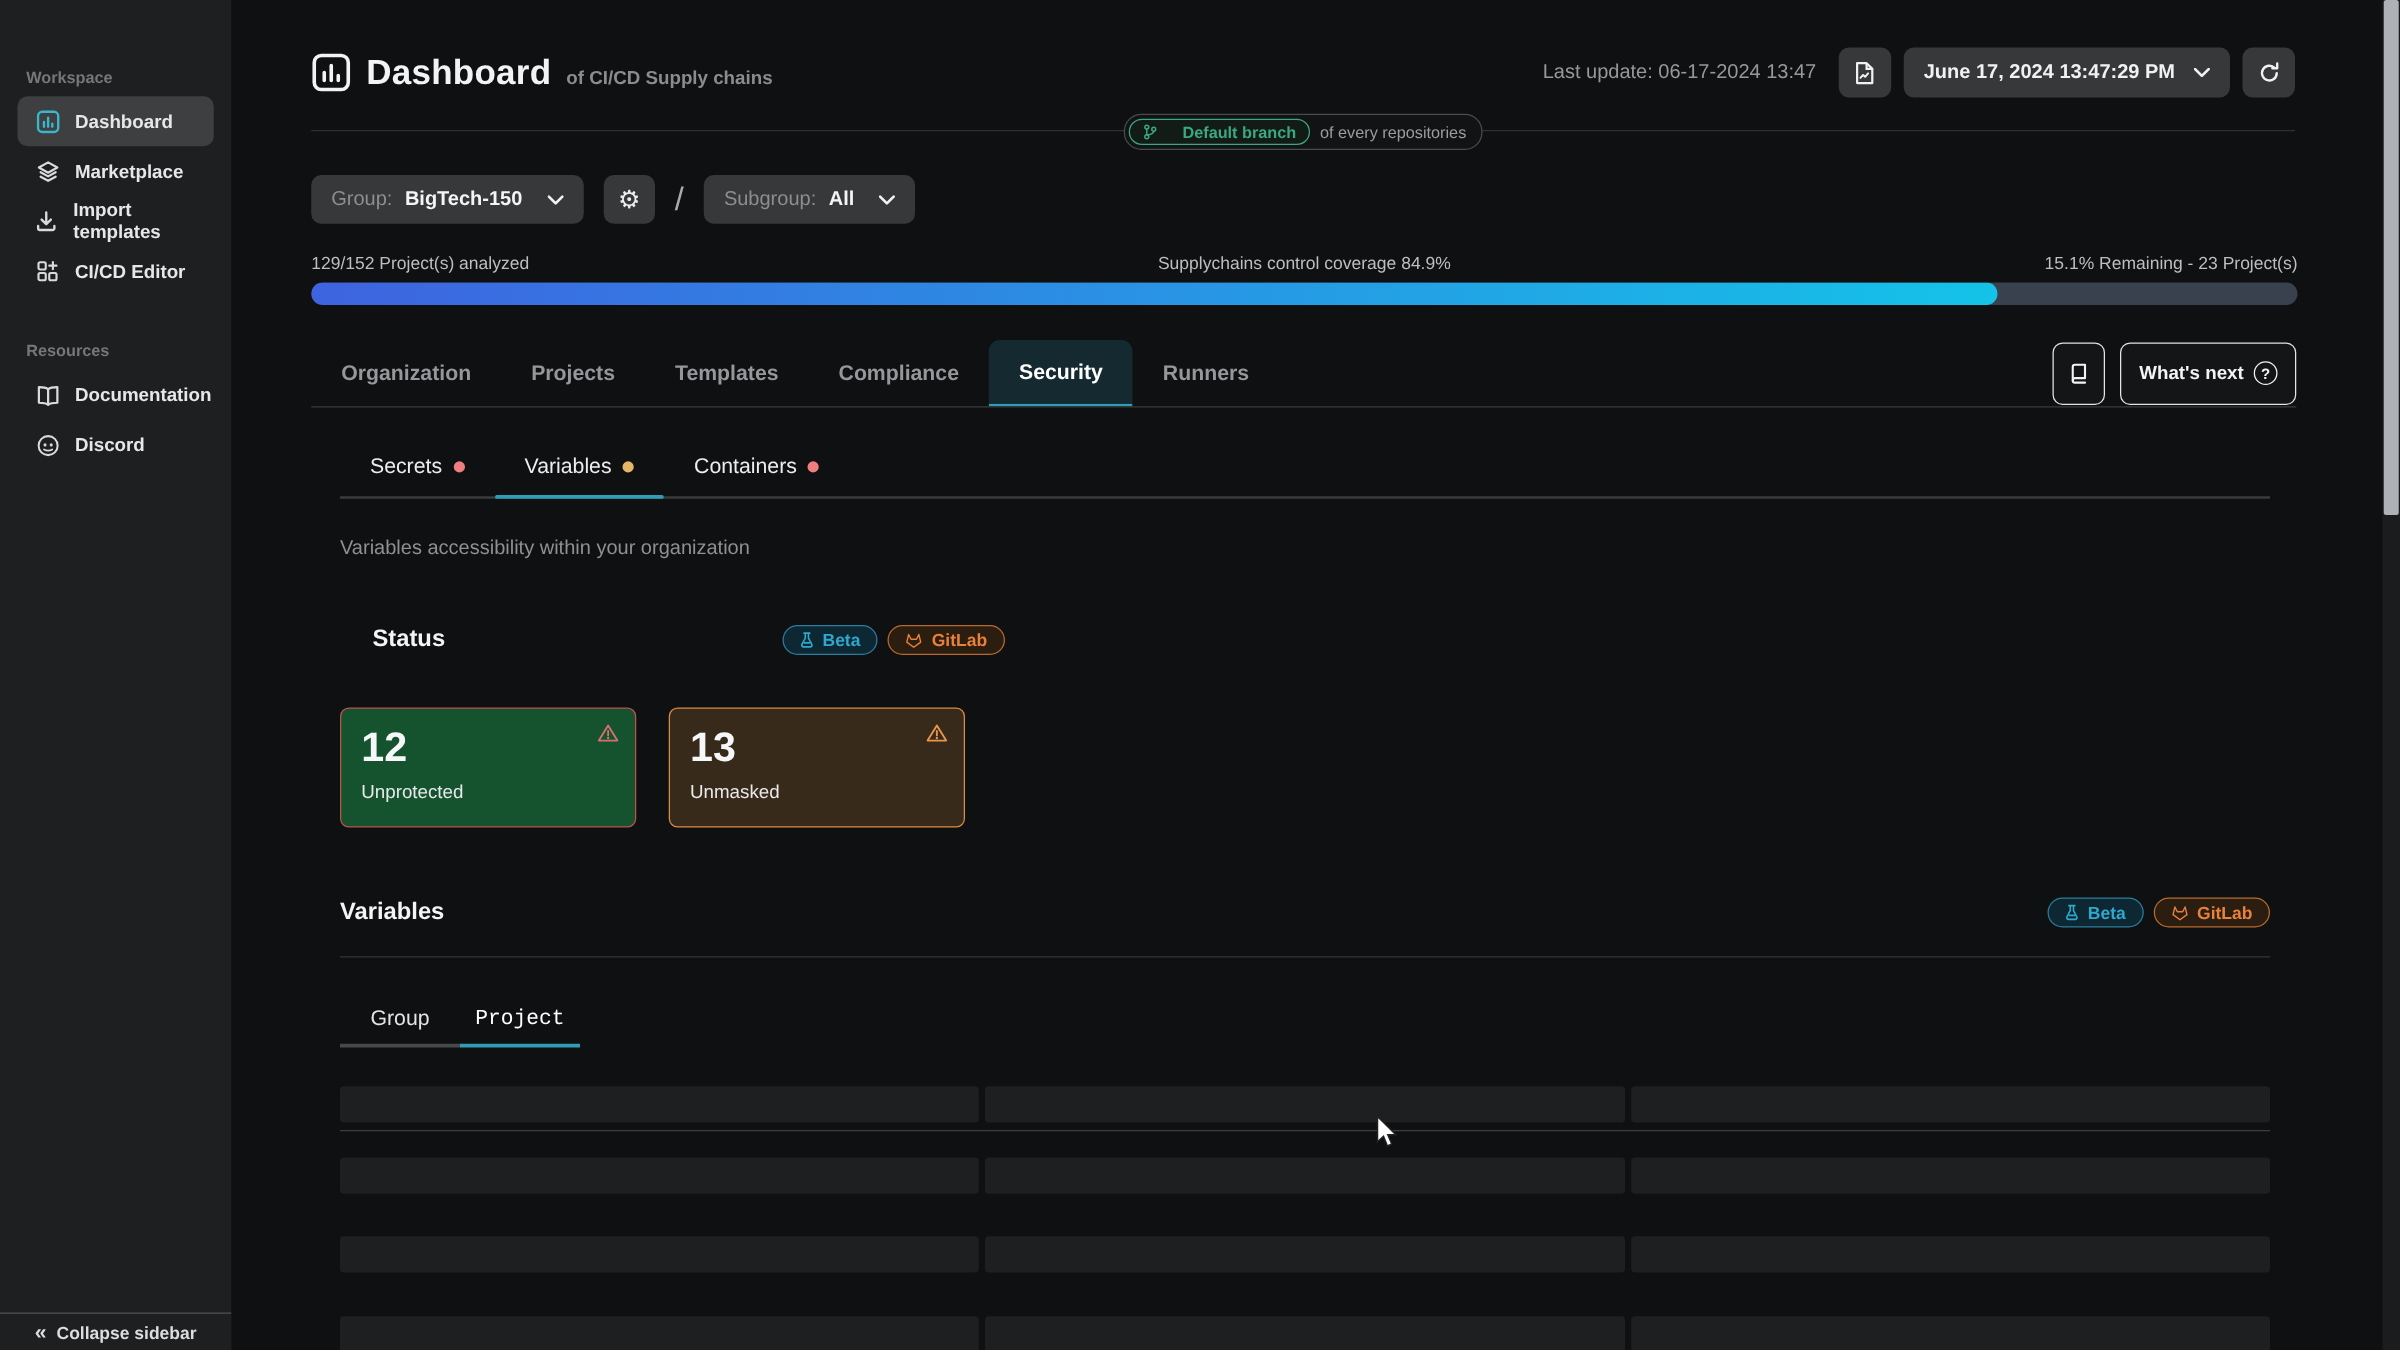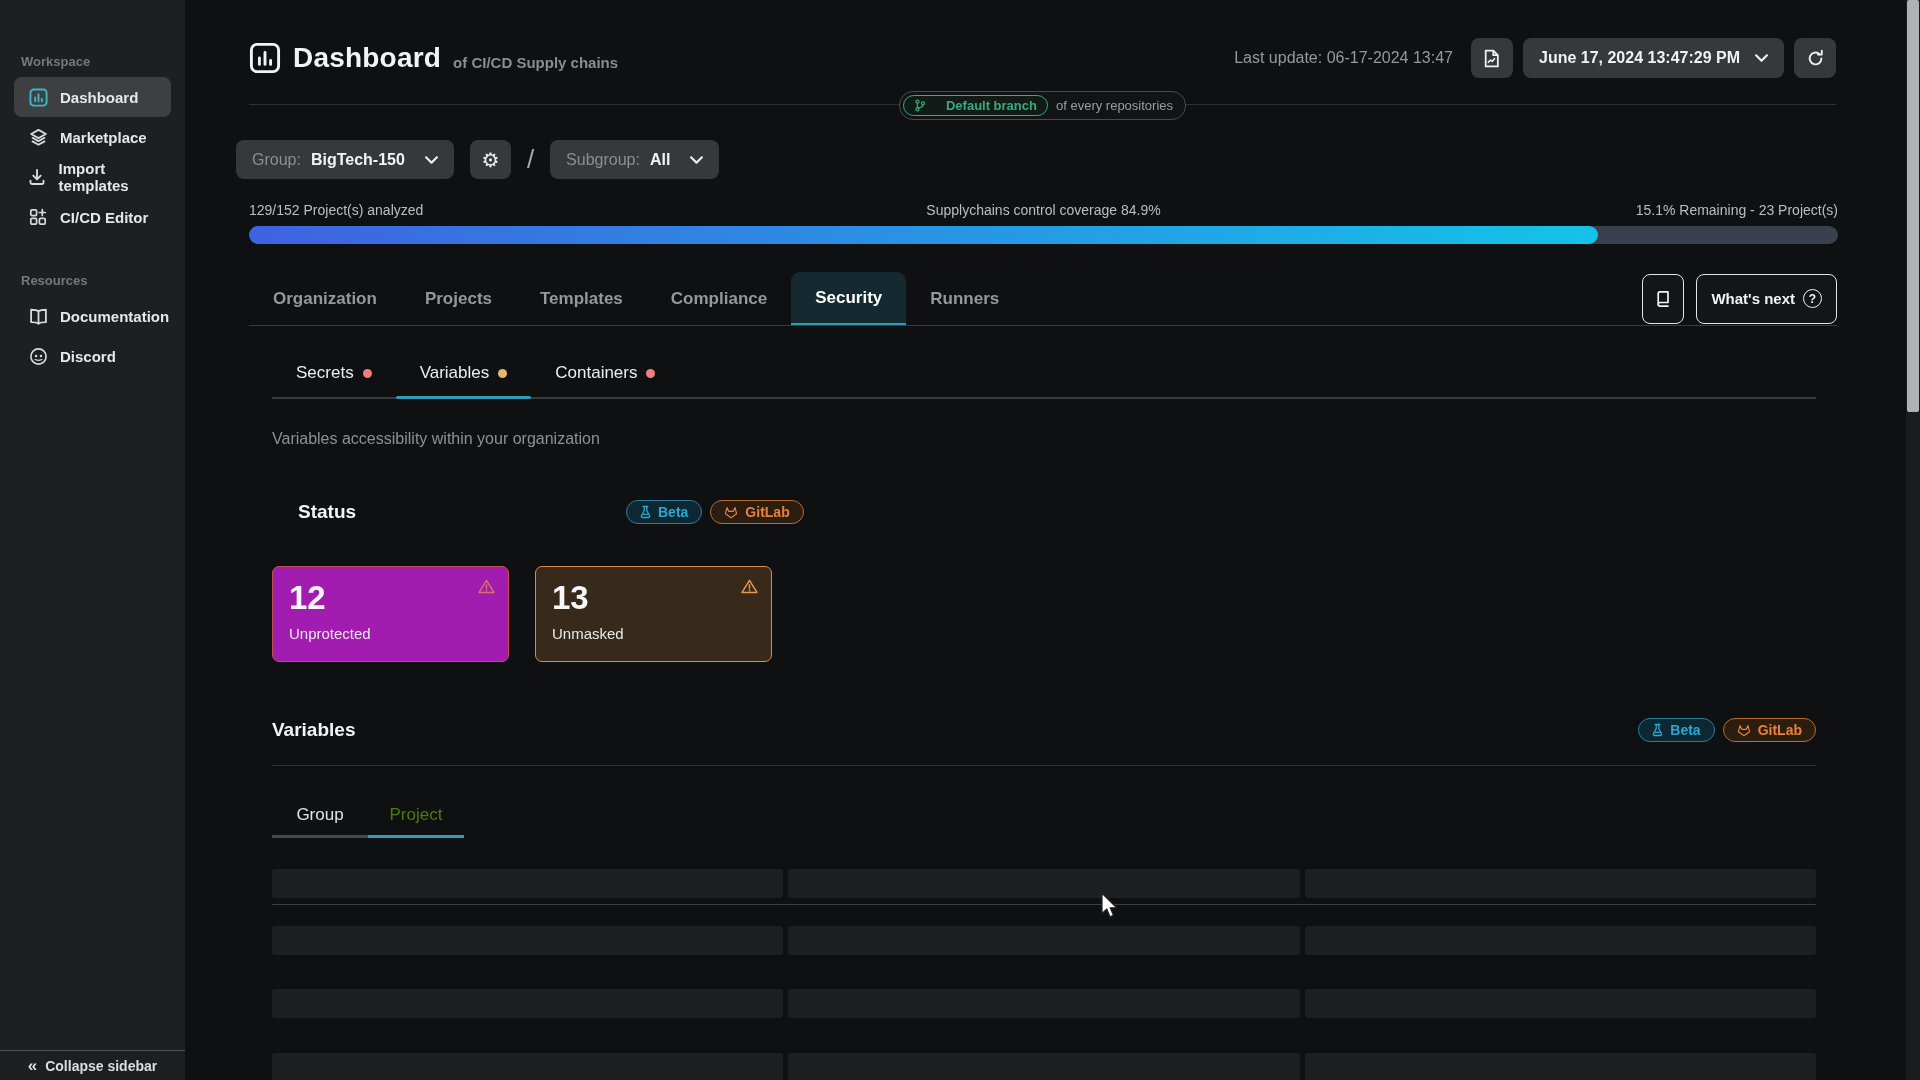--- a/index.html
+++ b/index.html
@@ -60,21 +60,21 @@
     border:1px solid #4a4b4d; border-radius:14px; padding:3px 12px 3px 3px;
   }
   .branch-pill {
     display:flex; align-items:center; gap:20px; border:1px solid var(--branch-green);
     color:var(--branch-green); border-radius:11px; padding:2px 10px;
     font-size:13px; font-weight:bold; background:#131b17;
   }
   .branch-scope { color:#9b9c9e; font-size:13px; }
 
   
-  .filters-row { left:236px; top:140px; display:flex; align-items:center; gap:16px; }
+  .filters-row { left:249px; top:140px; display:flex; align-items:center; gap:16px; }
   .select-ctl {
     background:#37383a; border-radius:8px; height:39px; padding:0 16px;
     display:flex; align-items:center; gap:10px; cursor:pointer;
   }
   .select-ctl .lbl { color:#8d8e90; font-size:16px; }
   .select-ctl .val { color:#f3f4f5; font-size:16px; font-weight:bold; margin-right:10px; }
   .gear-btn {
     background:#37383a; border:none; border-radius:8px; width:41px; height:39px;
     color:#eceded; font-size:20px; display:flex; align-items:center; justify-content:center; cursor:pointer;
   }
@@ -134,38 +134,38 @@
   .badge-group { display:flex; align-items:center; gap:8px; }
   .pill-badge {
     display:flex; align-items:center; gap:7px; border-radius:13px;
     padding:3px 13px; font-size:14px; font-weight:bold; cursor:default;
   }
   .pill-badge.beta { color:var(--beta-color); border:1px solid #2b7d9e; background:#0d2833; }
   .pill-badge.gitlab { color:var(--gitlab-color); border:1px solid #b96a2e; background:#2b1d10; }
 
   .cards-row { left:272px; top:566px; display:flex; gap:26px; }
   .stat-card { width:237px; height:96px; border-radius:7px; position:relative; padding:13px 16px; }
-  .stat-card.danger { border:1.5px solid var(--danger-border); background:#a21caf; }
+  .stat-card.danger { border:1.5px solid var(--danger-border); background:#14532d; }
   .stat-card.warning { border:1.5px solid var(--warning-border); background:#382a1b; }
   .stat-card .num { font-size:33px; font-weight:bold; color:#f6f7f8; line-height:1.1; }
   .stat-card .cap { font-size:15px; color:#e8e9ea; margin-top:9px; }
   .stat-card .warn-ico { position:absolute; top:12px; right:13px; }
   .stat-card.danger .warn-ico { color:#d47070; }
   .stat-card.warning .warn-ico { color:#e8964a; }
 
   
   .vars-row { left:272px; right:104px; top:718px; display:flex; align-items:center; }
   .vars-row .badge-group { margin-left:auto; }
   .vars-divider { left:272px; right:104px; top:765px; height:1px; background:#333436; }
   .gp-tabs { left:272px; top:795px; display:flex; }
   .gp-tab {
     width:96px; height:43px; display:flex; align-items:center; justify-content:center;
     color:#e3e4e5; font-size:17px; cursor:pointer; border-bottom:3px solid #46494c;
   }
-  .gp-tab.active { color:#4d7c0f; border-bottom-color:var(--tab-underline); }
+  .gp-tab.active { color:#ffffff; border-bottom-color:var(--tab-underline);font-family:Liberation Mono, monospace; }
 
   
   .skel-row { left:272px; right:104px; display:grid; grid-template-columns:1fr 1fr 1fr; gap:5px; height:29px; }
   .skel-cell { background:#1e1f20; border-radius:3px; }
   .table-divider { left:272px; right:104px; top:904px; height:1px; background:#3c3d3f; }
 
   
   .scrollbar { position:absolute; right:0; top:0; width:14px; height:1080px; background:#1b1c1d; }
   .scroll-thumb { position:absolute; top:0; left:1px; width:12px; height:412px; background:#aeb1b5; border-radius:2px; }
 

